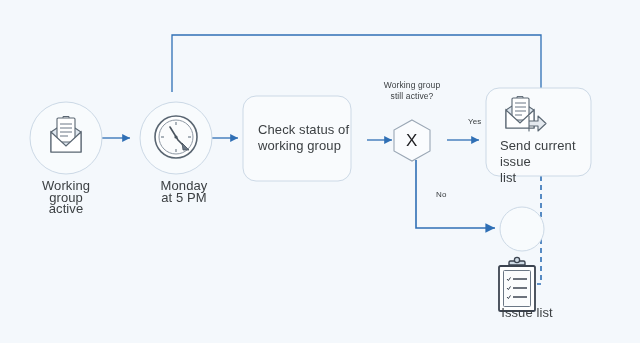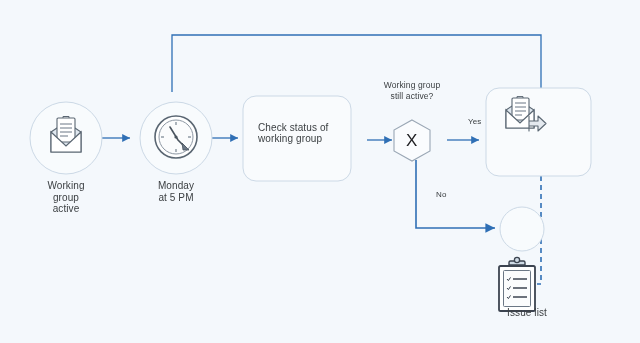--- a/index.html
+++ b/index.html
@@ -9,31 +9,31 @@
     font-family:"Liberation Sans", sans-serif;
     overflow:hidden;
     position:relative;
   }
   #stage{position:absolute;inset:0;width:640px;height:343px;}
   svg.layer{position:absolute;left:0;top:0;width:640px;height:343px;}
 
   .node-label{
     position:absolute;
     color:#3c4043;
-    font-size:10px;
+    font-size:13px;
     line-height:11.5px;
     text-align:center;
     letter-spacing:.1px;
     white-space:pre-line;
   }
   .box-text{
     position:absolute;
     color:#3c4043;
-    font-size:10px;
-    line-height:11px;
+    font-size:13px;
+    line-height:16px;
     letter-spacing:.1px;
     white-space:pre-line;
   }
   .edge-label{
     position:absolute;
     color:#3c4043;
     font-size:8px;
     line-height:10px;
     letter-spacing:.1px;
     white-space:pre-line;
@@ -168,31 +168,33 @@
         <path d="M507,297 L508.4,298.6 L510.5,295.4" fill="none" stroke="#3c4450" stroke-width="1"></path>
         <line x1="513" y1="297" x2="527" y2="297" stroke="#3c4450" stroke-width="1.5"></line>
       </g>
     </g>
   </svg>
 
   <div class="node-label" style="left:26px;top:180px;width:80px;">Working
 group
 active</div>
 
-  <div class="node-label" style="left:136px;top:180px;width:80px;">Monday
+  <div class="node-label" style="left:144px;top:180px;width:80px;">Monday
 at 5 PM</div>
 
   <div class="box-text" style="left:258px;top:122px;width:92px;">Check status of
 working group</div>
 
   <div class="question-label" style="left:362px;top:80px;width:100px;">Working group
 still active?</div>
 
   <div class="hex-x" style="left:406px;top:132px;">X</div>
 
+  <div class="box-text" style="left:500px;top:138px;width:88px;">Send current issue
+list</div>
 
   <div class="node-label" style="left:492px;top:307px;width:70px;">Issue list</div>
 
   <div class="edge-label" style="left:468px;top:117px;">Yes</div>
 
   <div class="edge-label" style="left:436px;top:190px;">No</div>
 
 </div>
 
 </body></html>

